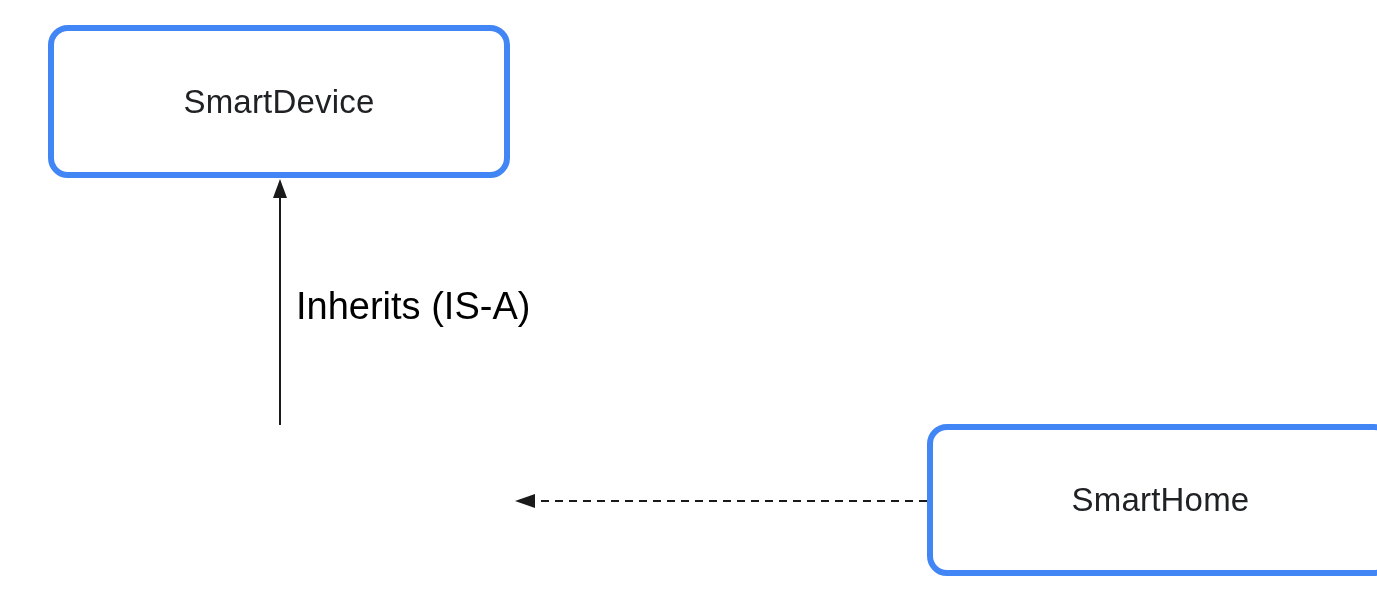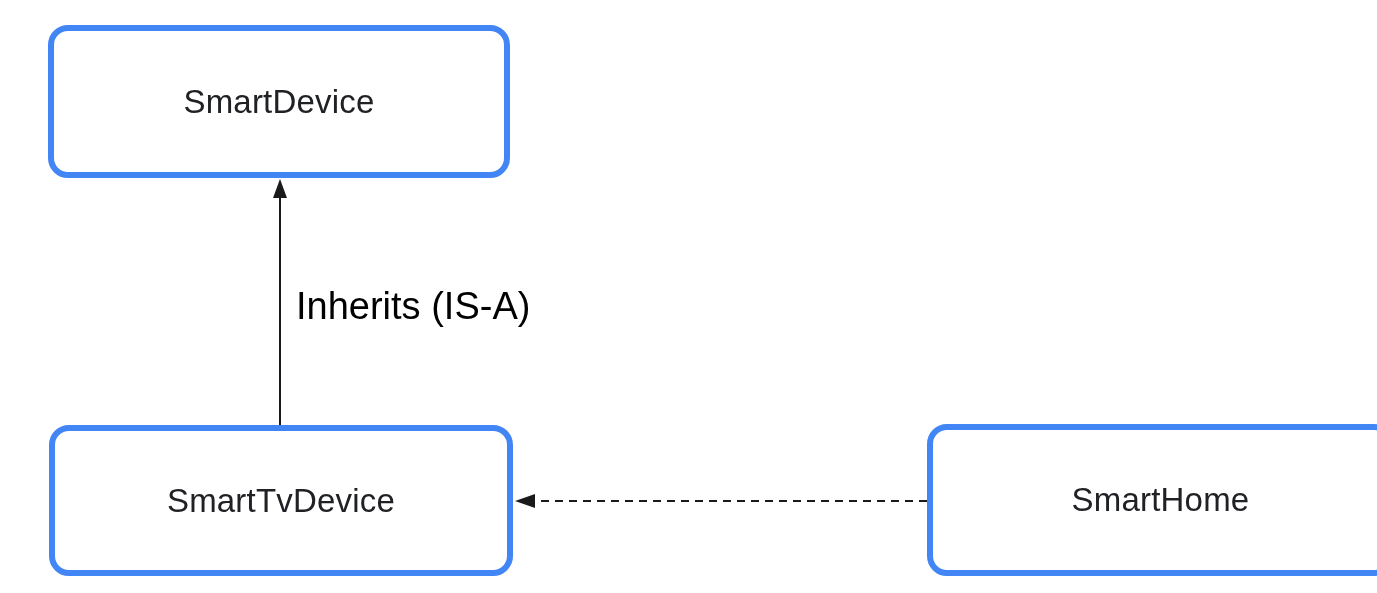--- a/index.html
+++ b/index.html
@@ -77,23 +77,20 @@
     <polygon class="arrowhead" points="248,179 241,198 255,198"></polygon>
 
     <line class="edge-line dashed" x1="895" y1="501" x2="502" y2="501"></line>
     <polygon class="arrowhead" points="483,501 503,494 503,508"></polygon>
   </svg>
 
   <div class="node" id="node-smart-device">
     <span class="node-label">SmartDevice</span>
   </div>
 
-  <div class="node" id="node-smart-tv-device">
-    <span class="node-label">SmartTvDevice</span>
-  </div>
 
   <div class="node" id="node-smart-home">
     <span class="node-label">SmartHome</span>
   </div>
 
   <div class="edge-label" id="label-inherits">Inherits (IS-A)</div>
 
 
 </div>
 

